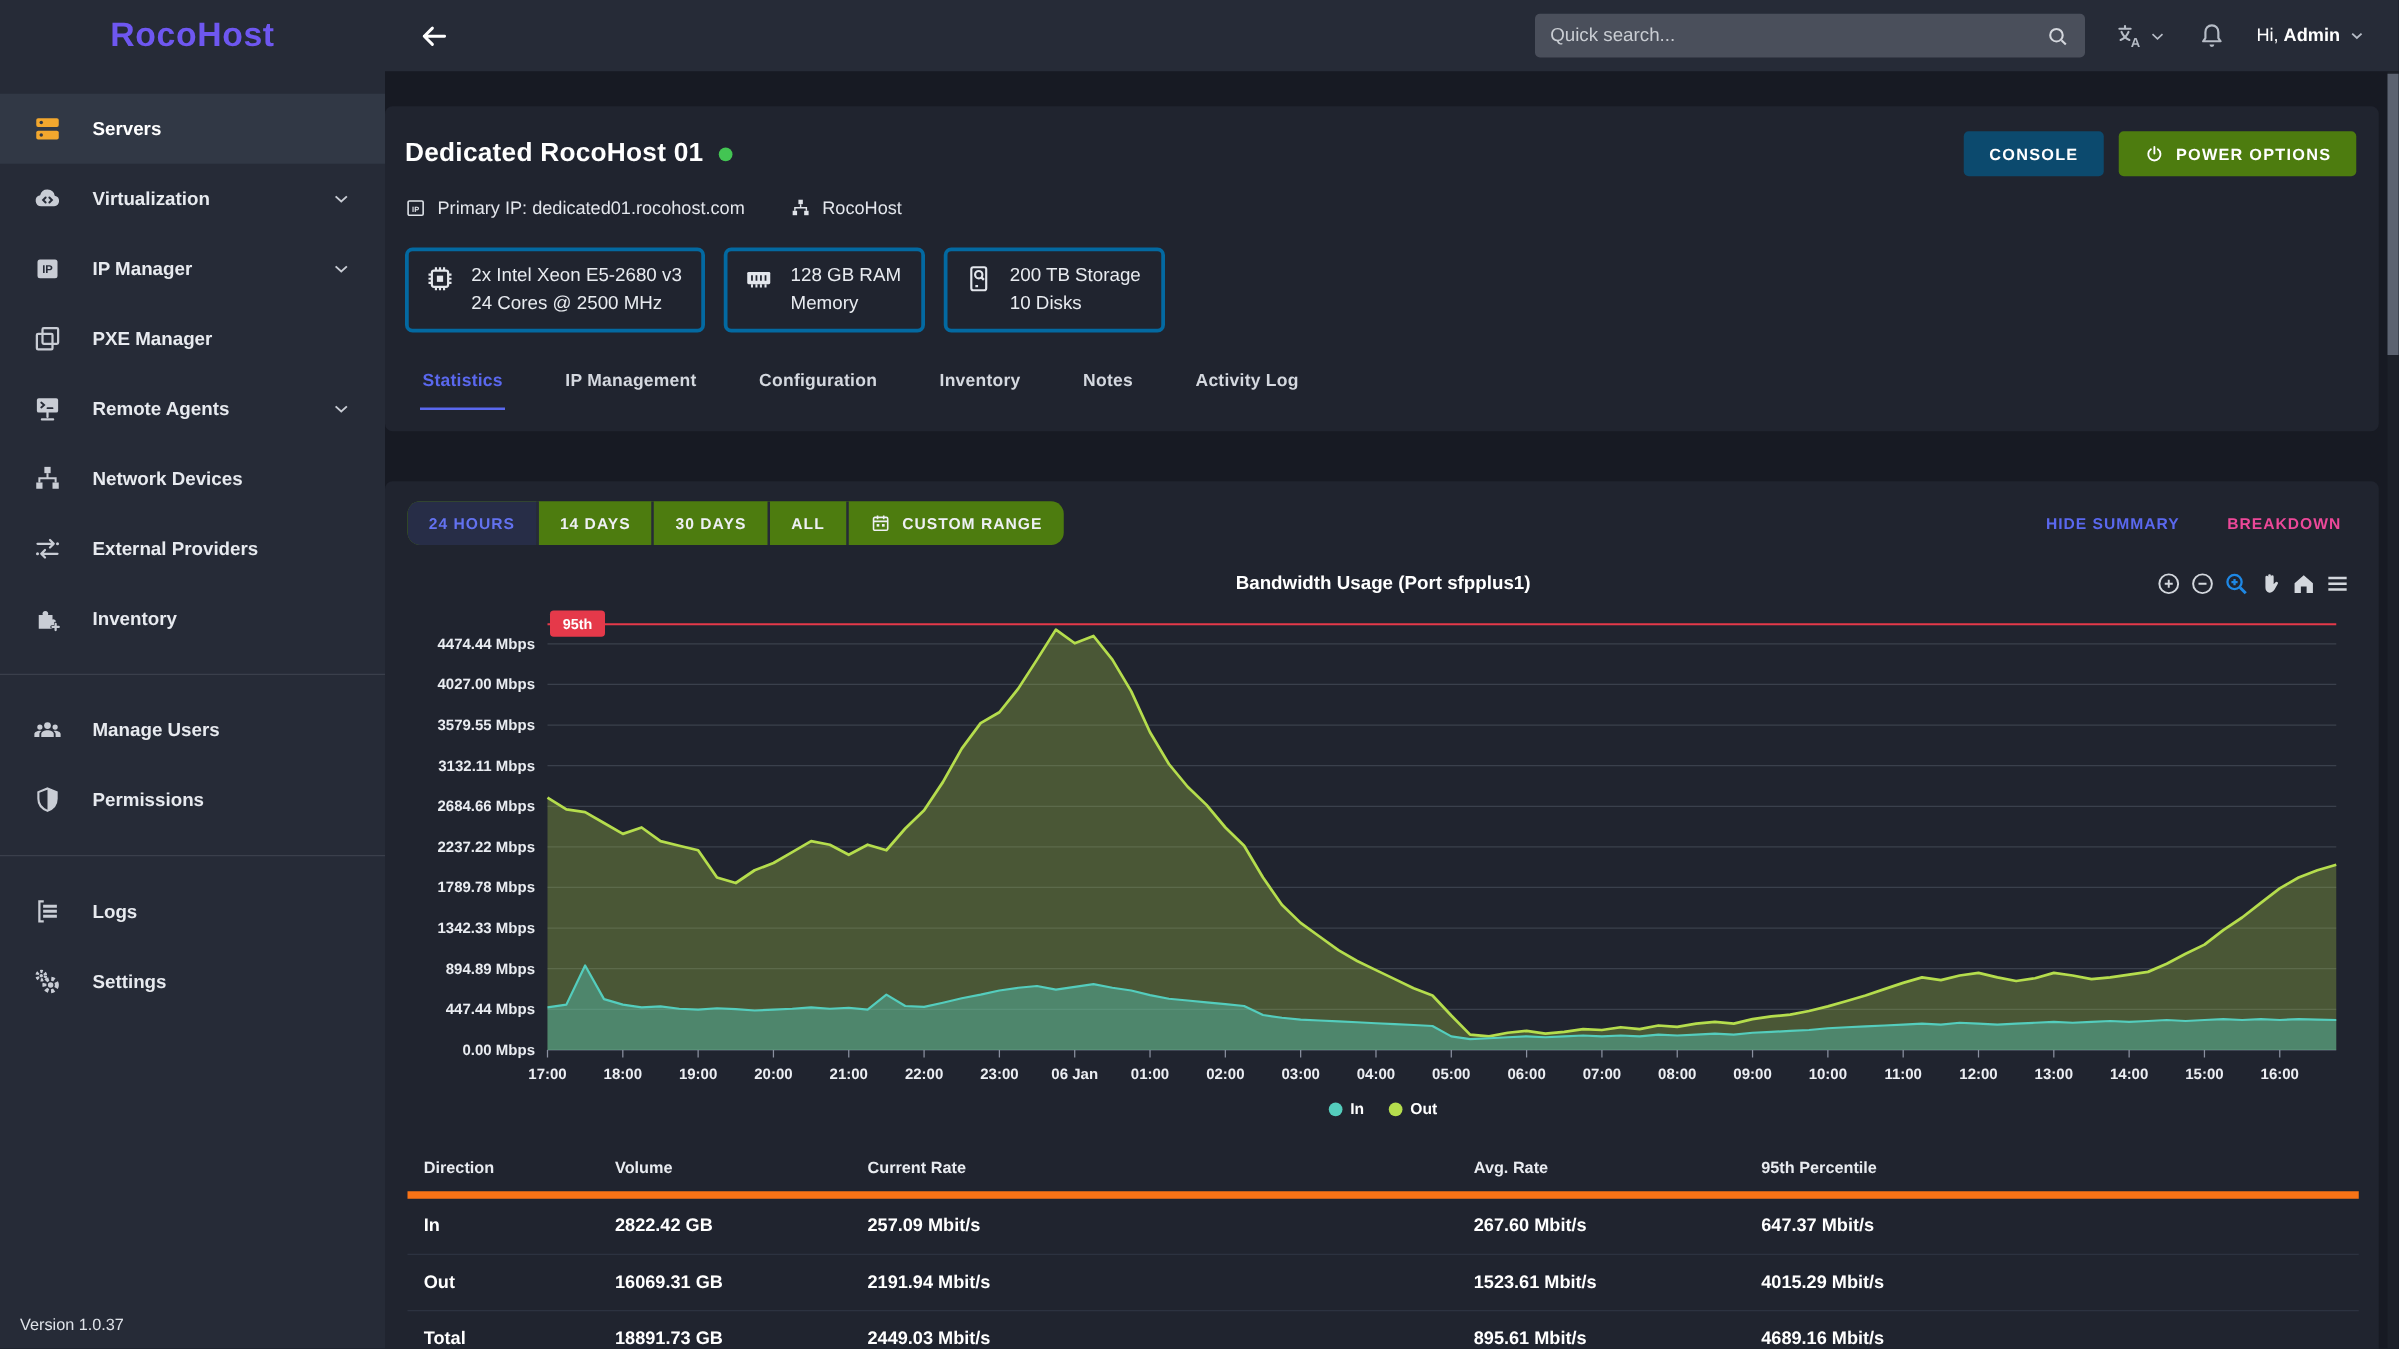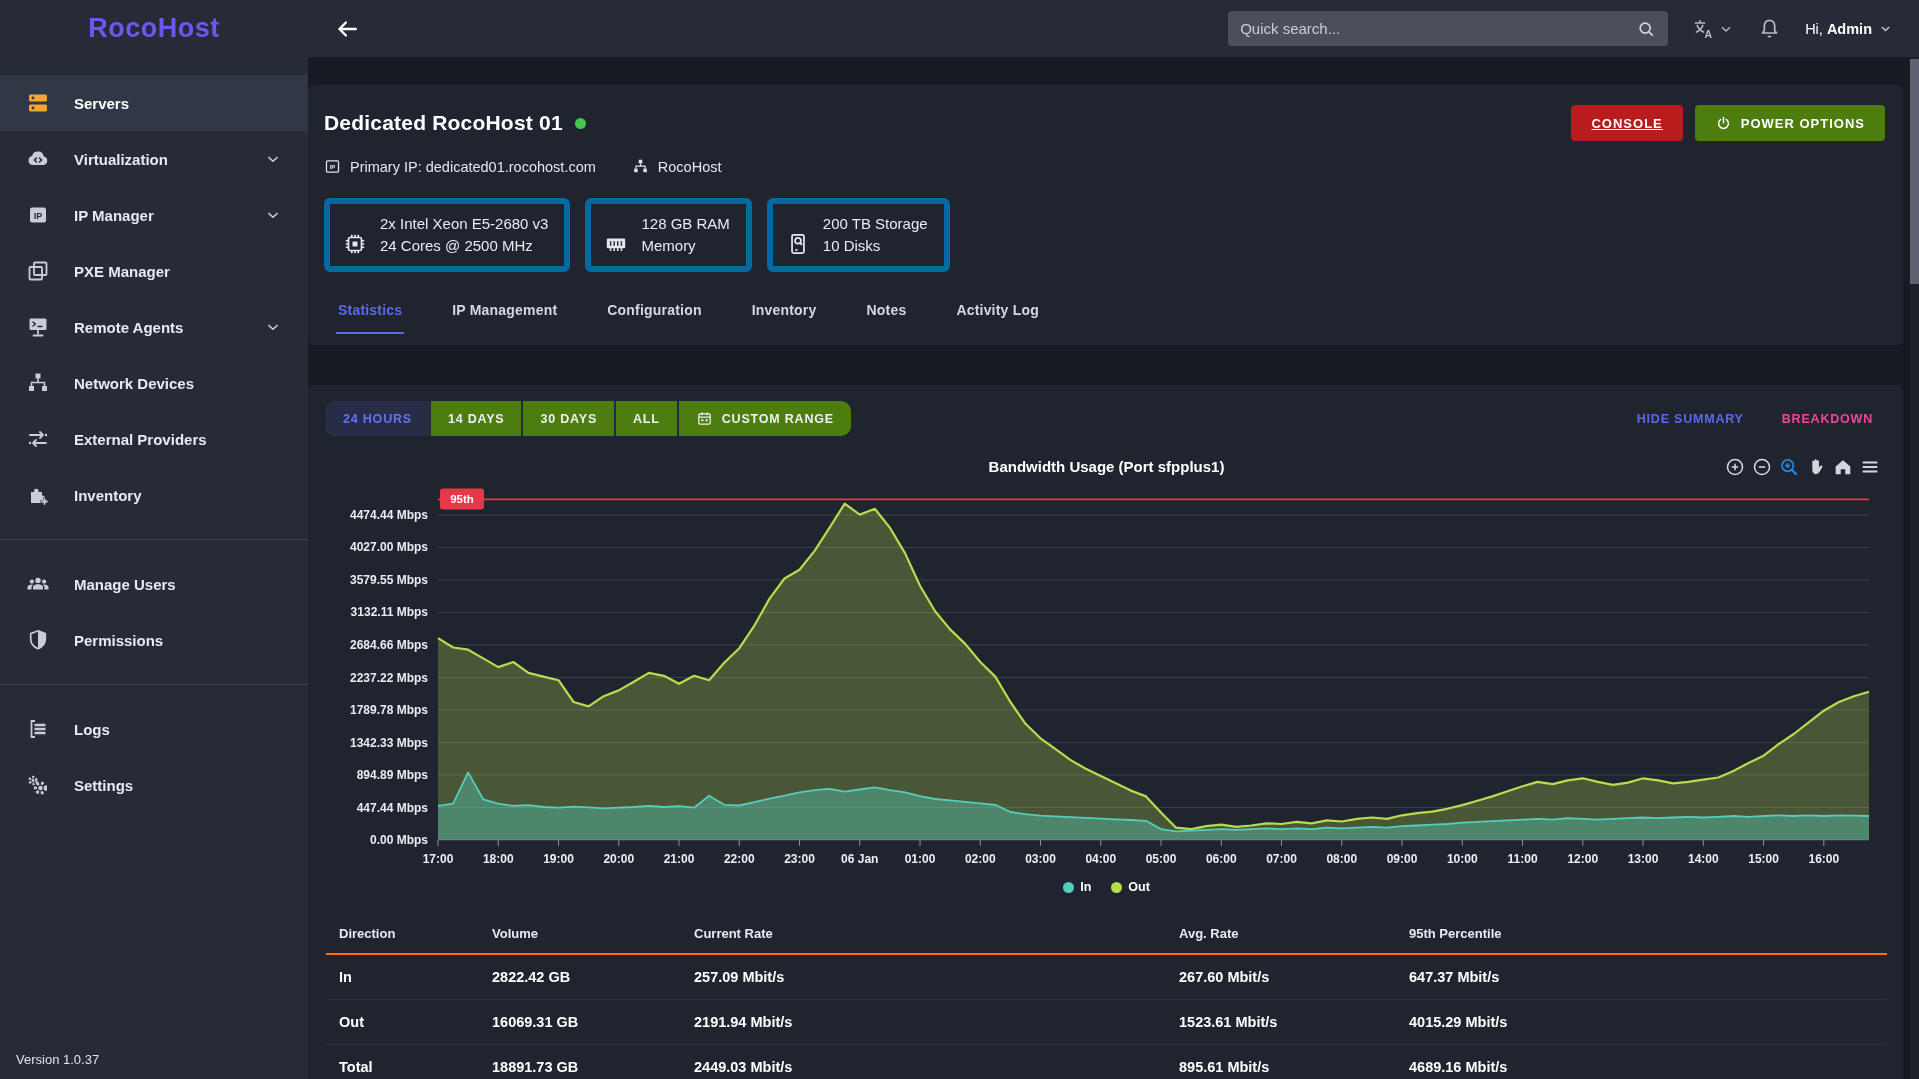--- a/index.html
+++ b/index.html
@@ -45,29 +45,29 @@
   .main { position:absolute; left:308px; right:0; top:57px; bottom:0; }
   .card { position:absolute; left:0; right:16px; background:#20242f; border-radius:6px; }
   .header-card { top:28px; height:260px; padding:20px 18px 0 16px; }
   .title-row { display:flex; align-items:center; }
   .page-title { font-size:21px; font-weight:700; color:#ffffff; letter-spacing:.2px; }
   .status-dot { width:11px; height:11px; border-radius:50%; background:#43c553; margin-left:12px; }
   .actions { margin-left:auto; display:flex; gap:12px; }
   .btn { border:none; border-radius:4px; color:#fff; font-family:inherit; font-weight:700;
          font-size:13px; letter-spacing:1px; padding:0 20px; height:36px; cursor:pointer;
          display:flex; align-items:center; gap:9px; }
-  .btn-console { background:#b91c1c;text-decoration:underline; }
+  .btn-console { background:#0c4a6e; }
   .btn-power { background:#4d7c0f; }
   .subtitle-row { margin-top:17px; display:flex; align-items:center; gap:36px;
                   font-size:14.5px; color:#e3e6ec; }
   .sub-item { display:flex; align-items:center; gap:9px; }
   .sub-item .ic { color:#dfe3e9; }
   .specs-row { margin-top:23px; display:flex; gap:15px; }
-  .spec-card { border:6px solid #0369a1; border-radius:6px; padding:9px 16px 9px 12px;
-               display:flex; align-items:flex-end; gap:12px; }
+  .spec-card { border:3px solid #0369a1; border-radius:6px; padding:9px 16px 9px 12px;
+               display:flex; align-items:flex-start; gap:12px; }
   .spec-card .ic { color:#e3e6ec; }
   .spec-text { font-size:15px; line-height:1.45; color:#e8ebf0; }
   .tabs { margin-top:24px; display:flex; gap:46px; padding-left:12px; }
   .tab { font-size:14px; font-weight:700; color:#d4d8df; padding:6px 2px 14px; cursor:pointer;
          border-bottom:2px solid transparent; letter-spacing:.2px; }
   .tab.active { color:#5a68ee; border-bottom-color:#5a68ee; }
 
   .stats-card { top:328px; bottom:-40px; padding:16px 16px 0 18px; }
   .controls-row { display:flex; align-items:center; }
   .range-group { display:flex; background:#4d7c0f; border-radius:10px; overflow:hidden; }
@@ -87,21 +87,21 @@
   .ct-ic.blue { color:#1e88e5; }
   .legend { display:flex; justify-content:center; gap:20px; margin-top:2px; }
   .legend-item { display:flex; align-items:center; gap:6px; font-size:12.5px; font-weight:700; color:#fff; }
   .ldot { width:11px; height:11px; border-radius:50%; }
 
   
   .summary { margin-top:22px; }
   .t-row { display:grid; grid-template-columns:153px 202px 485px 230px 1fr; align-items:center;
            border-bottom:1px solid #2c3240; }
   .t-row > div { padding:14px 0 14px 13px; }
-  .t-head { border-bottom:2px solid #f97316; }
+  .t-head { border-bottom:6px solid #f97316; }
   .t-head > div { padding:10px 0 12px 13px; font-size:13px; font-weight:600; color:#e8ebf0; }
   .t-cell { font-size:14.5px; font-weight:700; color:#ffffff; }
 
   
   .vscroll { position:absolute; right:0; top:57px; bottom:0; width:9px; background:#1c2029; z-index:5; }
   .vscroll .thumb { position:absolute; top:2px; right:0; width:9px; height:225px; background:#5b6270; }
 </style>
 </head>
 <body>
 

